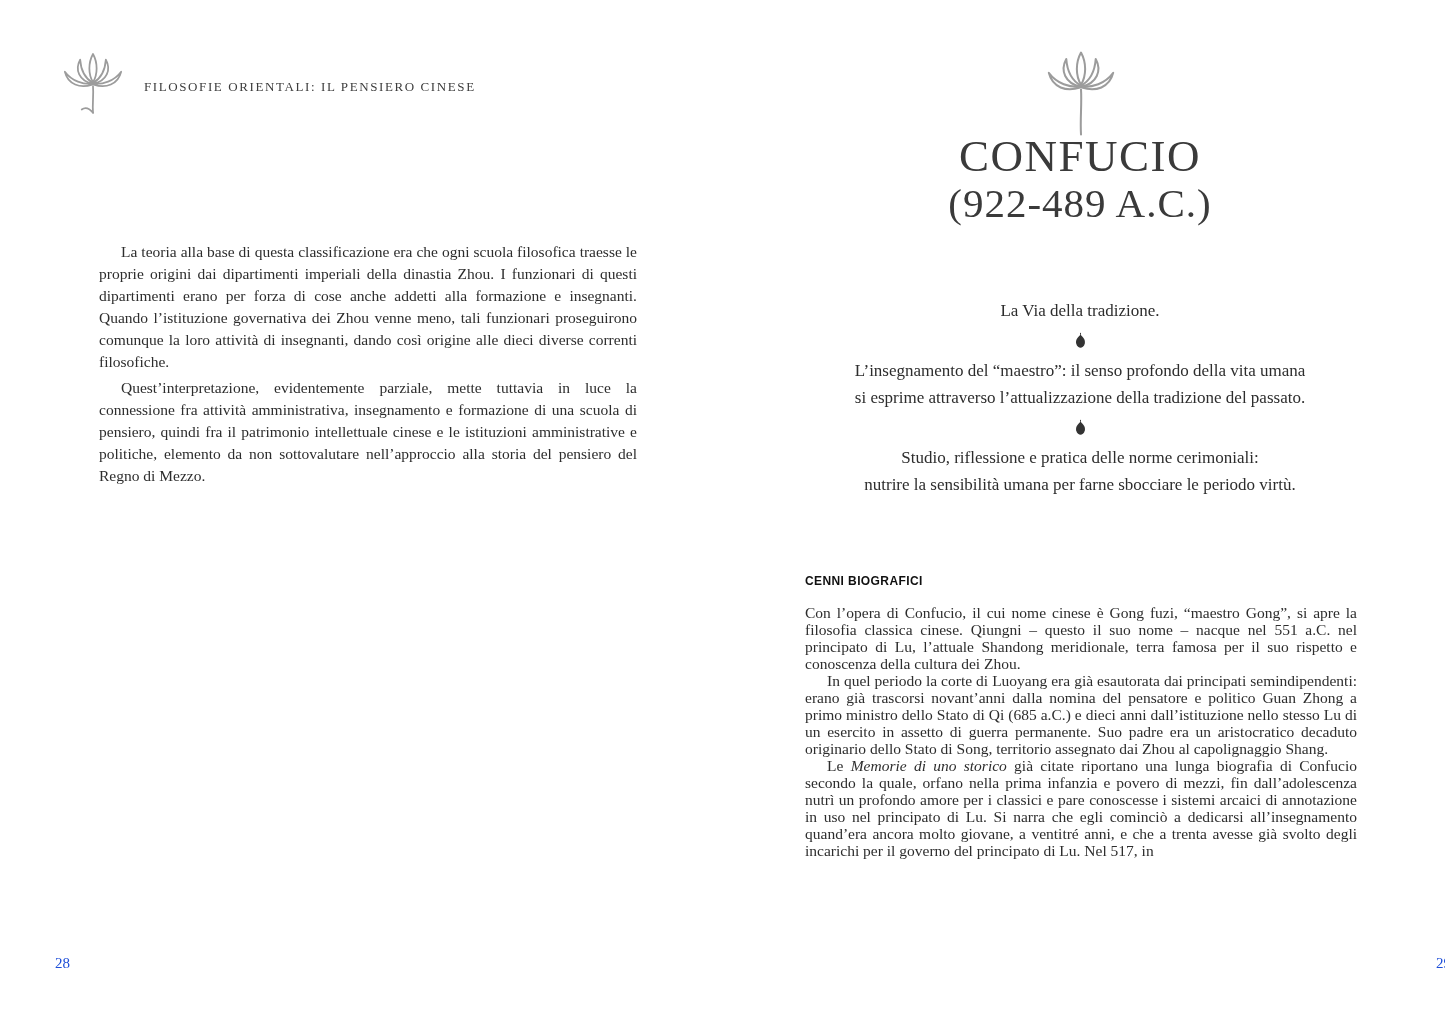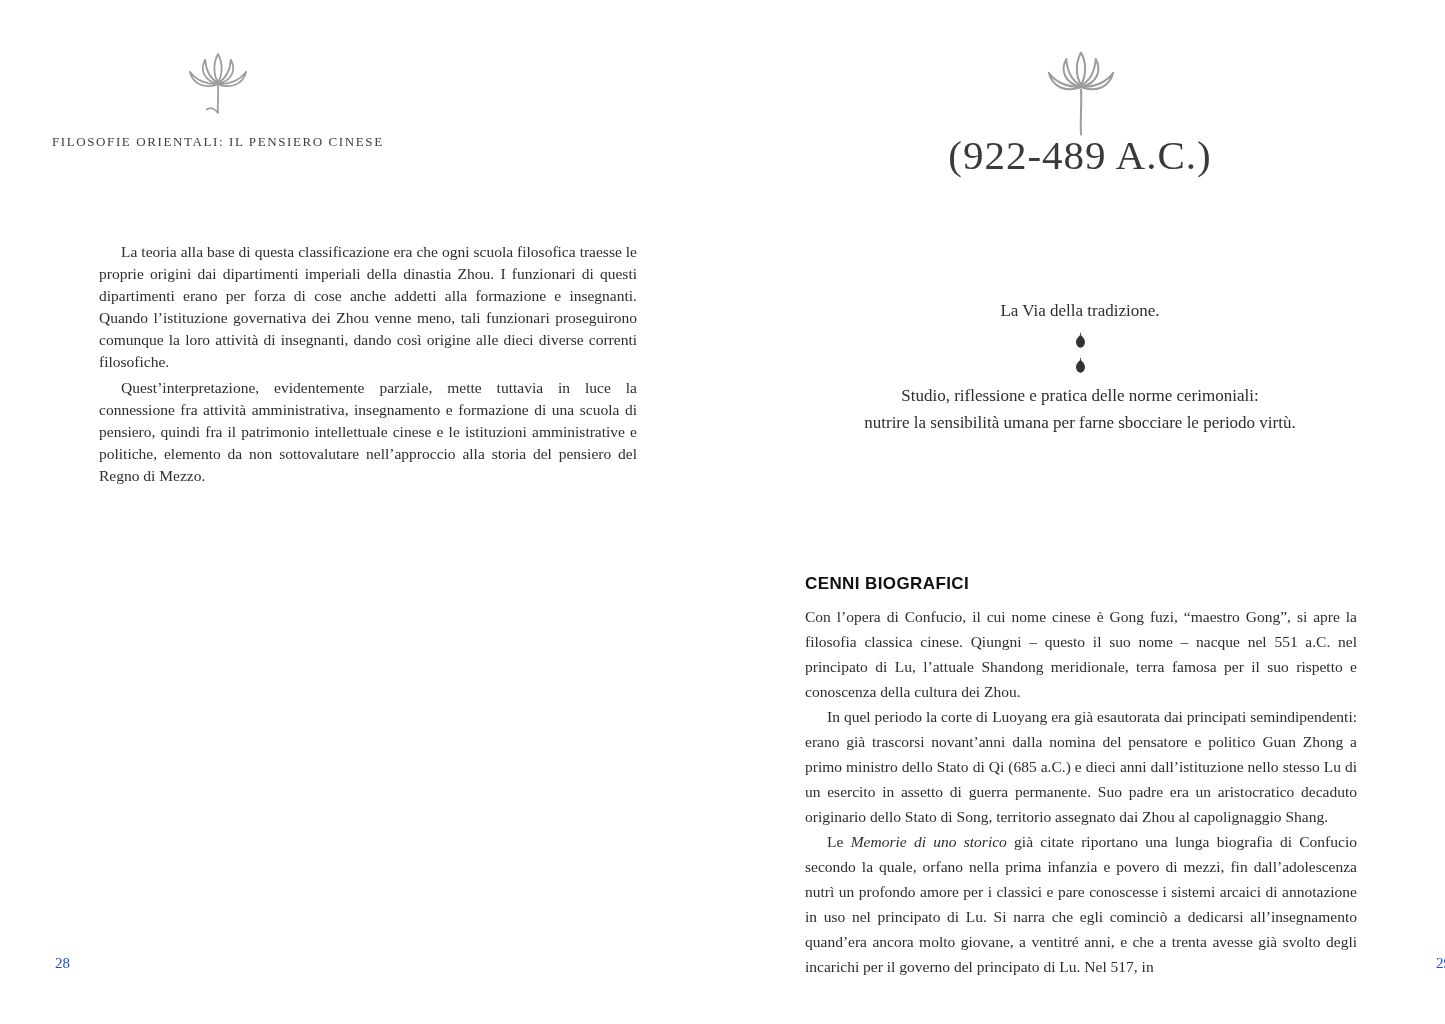--- a/index.html
+++ b/index.html
@@ -14,21 +14,20 @@
   }
 
   
   .left-header {
     position: absolute;
     left: 52px;
     top: 50px;
     display: flex;
     align-items: center;
     gap: 10px;
-    flex-direction: column;
   }
   .running-head {
     font-size: 13px;
     letter-spacing: 1.6px;
     color: #3c3c3c;
     white-space: nowrap;
   }
   .left-body {
     position: absolute;
     left: 95px;
@@ -95,35 +94,35 @@
     width: 13px;
     height: 17px;
   }
   .section-heading {
     position: absolute;
     left: 805px;
     top: 574px;
     margin: 0;
     font-family: "Liberation Sans", "DejaVu Sans", sans-serif;
     font-weight: bold;
-    font-size: 17px;
+    font-size: 12px;
     letter-spacing: 0.4px;
     color: #101010;
   }
   .right-body {
     position: absolute;
     left: 805px;
     top: 604px;
     width: 552px;
   }
   .right-body p {
     margin: 0;
     text-align: justify;
     font-size: 15.5px;
-    line-height: 25px;
+    line-height: 17px;
     color: #2d2d2d;
   }
   .right-body p.indent { text-indent: 22px; }
 
   
   .pagenum {
     position: absolute;
     top: 955px;
     font-size: 15px;
     color: #1d4ed8;
@@ -171,31 +170,34 @@
           <path d="M50 41 C59 36 65 26 66 12 C73 25 67 38 51 42 Z"></path>
           <path d="M49 42 C38 43 24 39 15 27 C19 43 34 48 49 43 Z"></path>
           <path d="M51 42 C62 43 76 39 85 27 C81 43 66 48 51 43 Z"></path>
           <path d="M50 45 C51 62 49 76 50 94"></path>
         </g>
       </svg>
     </span>
   </div>
 
   <div class="title-block">
+    <h1 class="book-title">CONFUCIO</h1>
     <div class="book-subtitle">(922-489 A.C.)</div>
   </div>
 
   <div class="epigraph">
     <p class="epi-line">La Via della tradizione.</p>
     <span class="ornament">
       <svg viewBox="0 0 18 22" width="13" height="17" aria-hidden="true">
         <path d="M9 1 C9 2 9 3 9 4" stroke="#333333" stroke-width="1.3" fill="none" stroke-linecap="round"></path>
         <path d="M9 3 C13 7 16 10 15 15 C14 19 11 21 9 21 C7 21 4 19 3 15 C2 10 5 7 9 3 Z" fill="#333333"></path>
       </svg>
     </span>
+    <p class="epi-line">L’insegnamento del “maestro”: il senso profondo della vita umana
+si esprime attraverso l’attualizzazione della tradizione del passato.</p>
     <span class="ornament">
       <svg viewBox="0 0 18 22" width="13" height="17" aria-hidden="true">
         <path d="M9 1 C9 2 9 3 9 4" stroke="#333333" stroke-width="1.3" fill="none" stroke-linecap="round"></path>
         <path d="M9 3 C13 7 16 10 15 15 C14 19 11 21 9 21 C7 21 4 19 3 15 C2 10 5 7 9 3 Z" fill="#333333"></path>
       </svg>
     </span>
     <p class="epi-line">Studio, riflessione e pratica delle norme cerimoniali:
 nutrire la sensibilità umana per farne sbocciare le periodo virtù.</p>
   </div>
 

